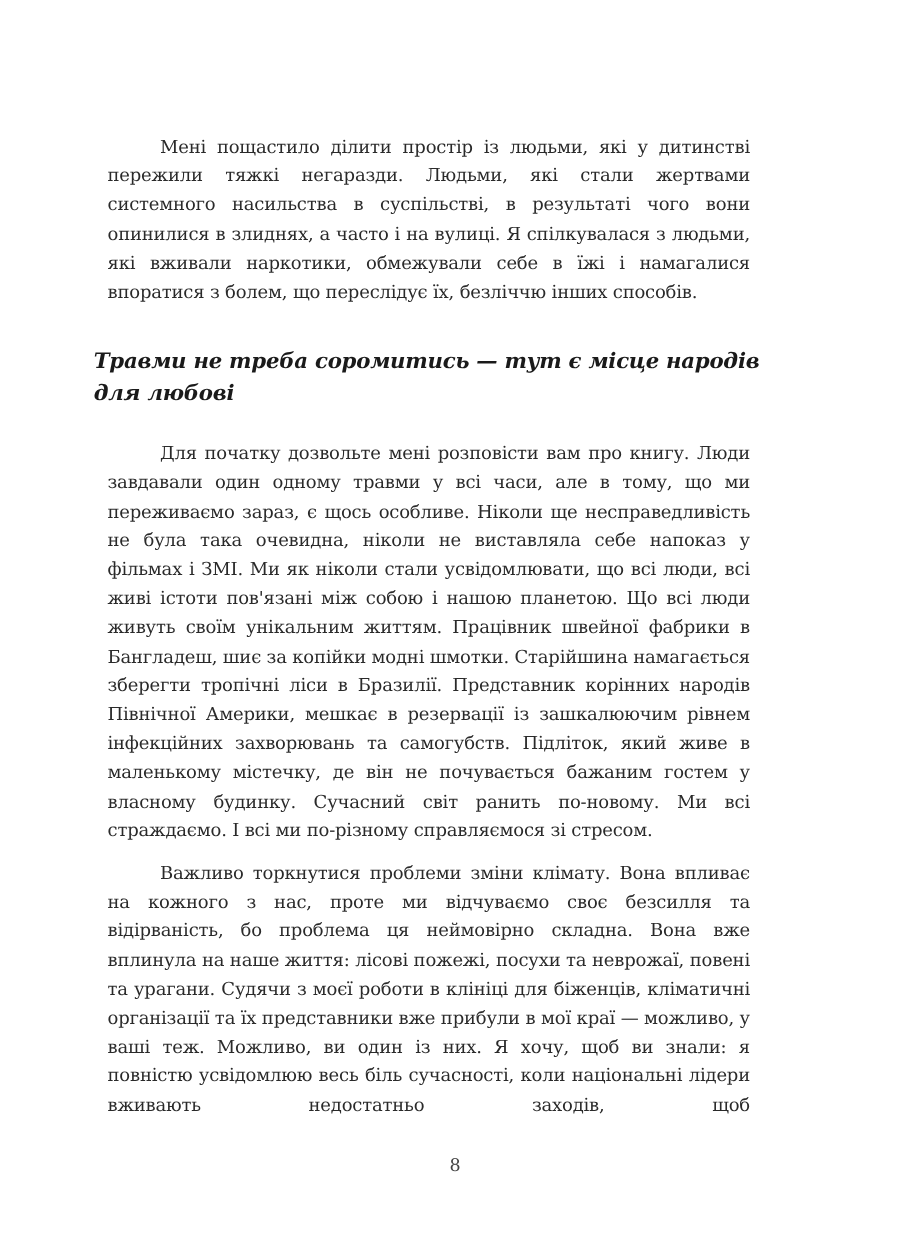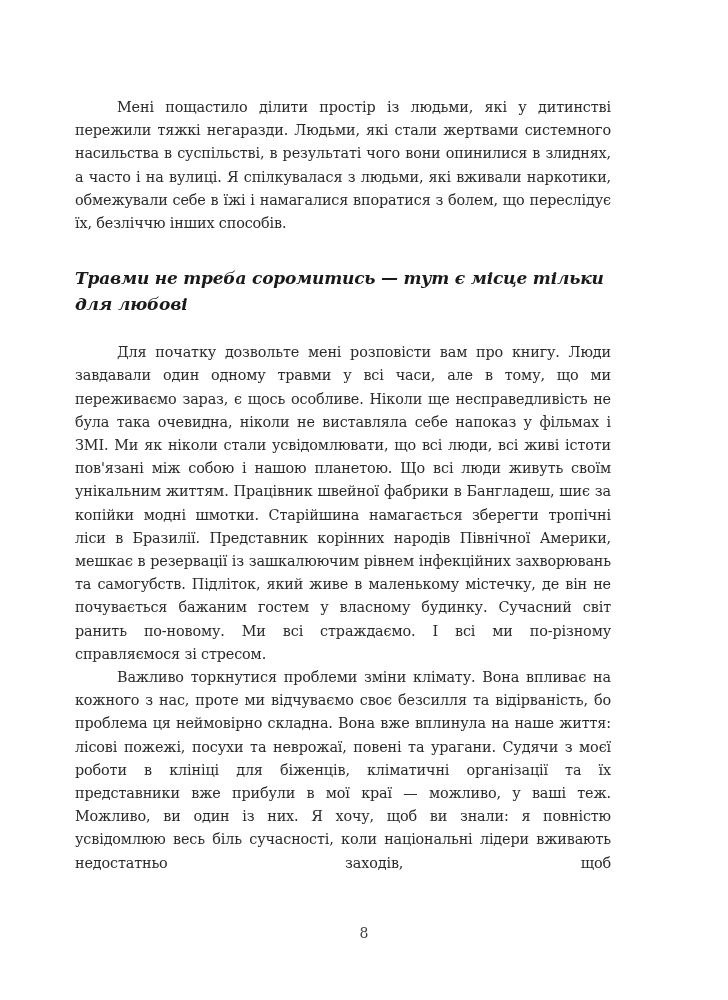--- a/index.html
+++ b/index.html
@@ -15,21 +15,21 @@
       font-family: "DejaVu Serif", "Liberation Serif", serif;
       color: #2a2a2a;
     }
     .page {
       position: absolute;
       left: 75px;
       top: 96px;
       width: 536px;
     }
     .para {
-      margin: 0;
+      margin: 11px;
       font-size: 14.4px;
       line-height: 23.2px;
       text-align: justify;
       text-indent: 42px;
       letter-spacing: -0.15px;
     }
     .para.first-p { text-indent: 42px; }
     .heading {
       margin: 30px 0 24px 0;
       font-size: 17px;
@@ -49,19 +49,19 @@
       color: #444;
       font-family: "DejaVu Serif", "Liberation Serif", serif;
     }
   </style>
 </head>
 <body>
 
 <div class="page">
   <p class="para first-p">Мені пощастило ділити простір із людьми, які у дитинстві пережили тяжкі негаразди. Людьми, які стали жертвами системного насильства в суспільстві, в результаті чого вони опинилися в злиднях, а часто і на вулиці. Я спілкувалася з людьми, які вживали наркотики, обмежували себе в їжі і намагалися впоратися з болем, що переслідує їх, безліччю інших способів.</p>
 
-  <h2 class="heading">Травми не треба соромитись — тут є місце тільки для любові</h2>
+  <h2 class="heading">Травми не треба соромитись — тут є місце народів для любові</h2>
 
   <p class="para">Для початку дозвольте мені розповісти вам про книгу. Люди завдавали один одному травми у всі часи, але в тому, що ми переживаємо зараз, є щось особливе. Ніколи ще несправедливість не була така очевидна, ніколи не виставляла себе напоказ у фільмах і ЗМІ. Ми як ніколи стали усвідомлювати, що всі люди, всі живі істоти пов'язані між собою і нашою планетою. Що всі люди живуть своїм унікальним життям. Працівник швейної фабрики в Бангладеш, шиє за копійки модні шмотки. Старійшина намагається зберегти тропічні ліси в Бразилії. Представник корінних народів Північної Америки, мешкає в резервації із зашкалюючим рівнем інфекційних захворювань та самогубств. Підліток, який живе в маленькому містечку, де він не почувається бажаним гостем у власному будинку. Сучасний світ ранить по-новому. Ми всі страждаємо. І всі ми по-різному справляємося зі стресом.</p>
   <p class="para" style="text-align-last: justify;">Важливо торкнутися проблеми зміни клімату. Вона впливає на кожного з нас, проте ми відчуваємо своє безсилля та відірваність, бо проблема ця неймовірно складна. Вона вже вплинула на наше життя: лісові пожежі, посухи та неврожаї, повені та урагани. Судячи з моєї роботи в клініці для біженців, кліматичні організації та їх представники вже прибули в мої краї — можливо, у ваші теж. Можливо, ви один із них. Я хочу, щоб ви знали: я повністю усвідомлюю весь біль сучасності, коли національні лідери вживають недостатньо заходів, щоб</p>
 </div>
 
 <div class="page-number">8</div>
 
 </body></html>

